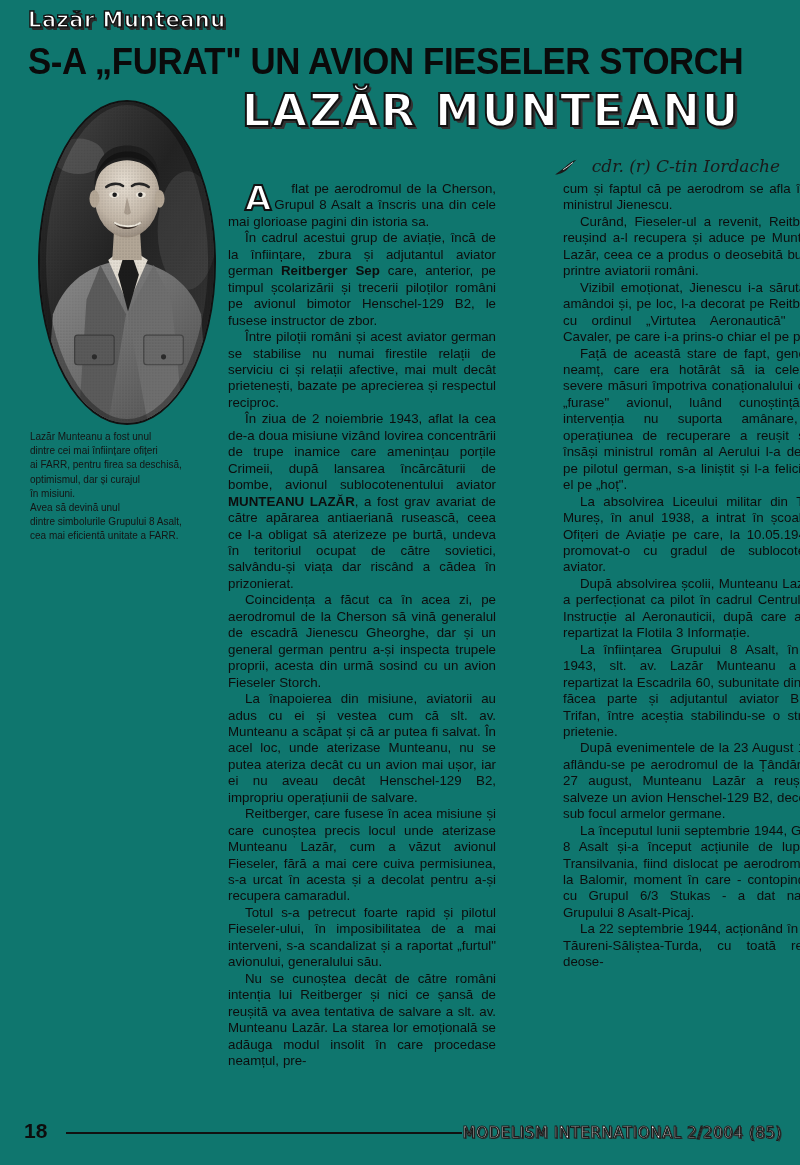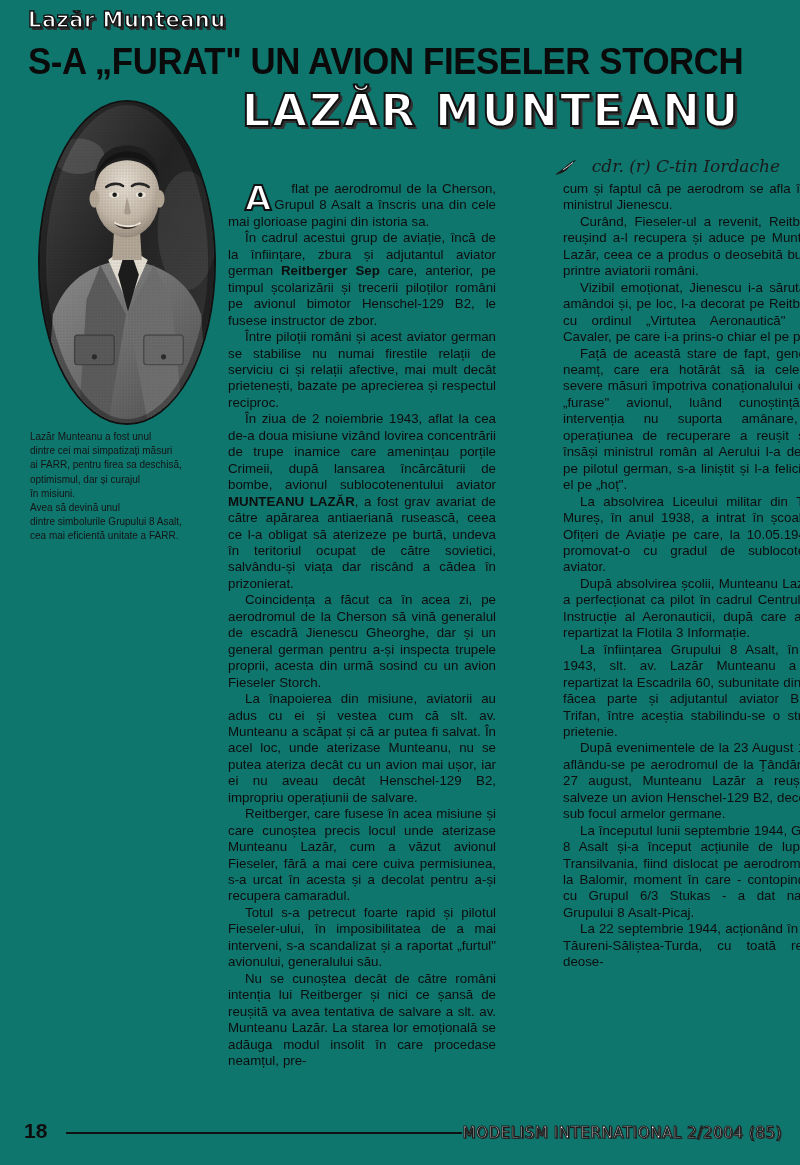--- a/index.html
+++ b/index.html
@@ -285,21 +285,21 @@
 
         <rect width="178" height="325" fill="url(#halftone)"></rect>
         <rect width="178" height="325" fill="none"></rect>
         <ellipse cx="89" cy="162" rx="95" ry="172" fill="none" stroke="#000" stroke-width="26" opacity="0.32"></ellipse>
       </svg>
     </div>
   </div>
 
   <div class="caption">
       <div>Lazăr Munteanu a fost unul</div>
-      <div>dintre cei mai simpatizați măsuri</div>
+      <div>dintre cei mai înființare ofițeri</div>
       <div>ai FARR, pentru firea sa deschisă,</div>
       <div>optimismul, dar și curajul</div>
       <div>în misiuni.</div>
       <div>Avea să devină unul</div>
       <div>dintre simbolurile Grupului 8 Asalt,</div>
       <div>cea mai eficientă unitate a FARR.</div>
     </div>
 
   <div class="col col-left">
       <p class="dropcap-para"><span class="dropcap">A</span><span>flat pe aerodromul de la Cherson, Grupul 8 Asalt a înscris una din cele mai glorioase pagini din istoria sa.</span></p>

